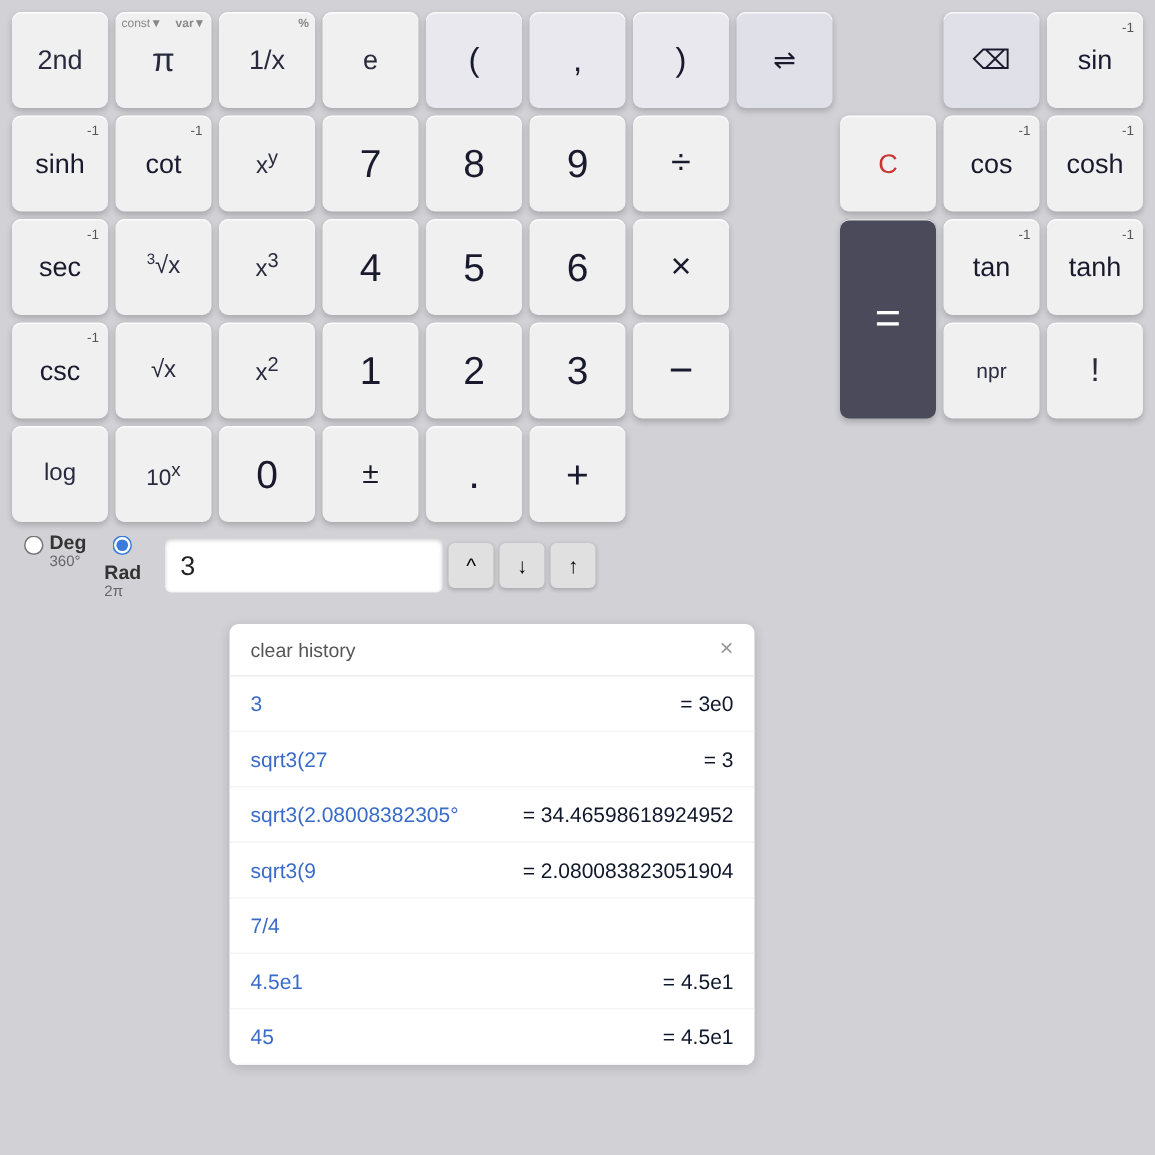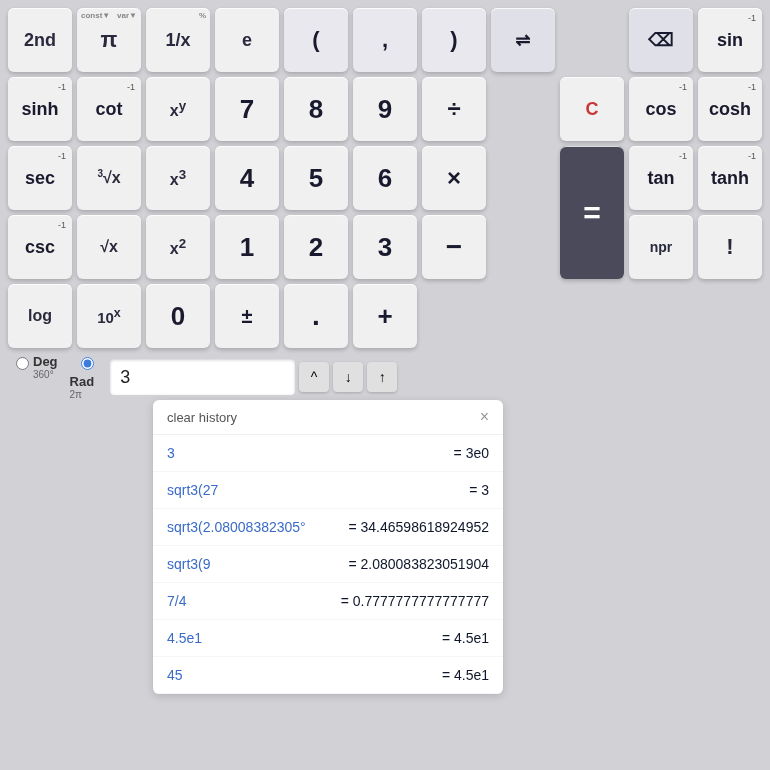--- a/index.html
+++ b/index.html
@@ -48,30 +48,30 @@
       font-size: 9px;
       position: absolute;
       top: 6px;
       right: 6px;
       color: #555;
       font-weight: 400;
     }
 
     .btn .main-label {
       font-size: 18px;
-      font-weight: 700;
+      font-weight: 400;
     }
 
     .btn .sub-text {
       font-size: 9px;
       color: #666;
       position: absolute;
       top: 5px;
       left: 4px;
-      font-weight: 700;
+      font-weight: 400;
     }
 
     .btn.operator {
       color: #1a1a2e;
     }
 
     .btn.equal-btn {
       background: #4a4a5a;
       color: white;
       font-size: 28px;
@@ -130,21 +130,21 @@
       font-size: 18px;
       width: 185px;
       color: #222;
       outline: none;
       box-shadow: inset 0 1px 3px rgba(0,0,0,0.2);
     }
 
     .mode-and-display {
       display: flex;
       align-items: center;
-      margin-bottom: 0;
+      margin-bottom: 16px;
     }
 
     .nav-btn {
       background: #e0e0e0;
       border: none;
       border-radius: 4px;
       width: 30px;
       height: 30px;
       cursor: pointer;
       font-size: 14px;
@@ -381,21 +381,21 @@
 
   <div class="mode-and-display">
     <div class="radio-group" style="padding: 0 8px; gap: 12px; display:flex; align-items:flex-start;">
       <div class="mode-option" style="display:flex;flex-direction:row;align-items:flex-start;gap:4px;">
         <input type="radio" name="angle-mode" value="deg" style="margin-top: 3px;">
         <div>
           <div style="font-size:13px;font-weight:600;color:#333;">Deg</div>
           <div style="font-size:10px;color:#666;">360°</div>
         </div>
       </div>
-      <div class="mode-option" style="display:flex;flex-direction:column;align-items:flex-end;gap:4px;">
+      <div class="mode-option" style="display:flex;flex-direction:column;align-items:center;gap:4px;">
         <input type="radio" name="angle-mode" value="rad" checked="" style="margin-top: 3px; accent-color: rgb(58, 123, 220);">
         <div>
           <div style="font-size:13px;font-weight:600;color:#333;">Rad</div>
           <div style="font-size:10px;color:#666;">2π</div>
         </div>
       </div>
     </div>
 
     <div class="display-area">
       <input type="text" class="display-input" value="3" style="">
@@ -431,21 +431,20 @@
           <div class="history-item">
       <span class="history-expr">sqrt3(2.08008382305°</span>
       <span class="history-result">= 34.46598618924952</span>
     </div>
           <div class="history-item">
       <span class="history-expr">sqrt3(9</span>
       <span class="history-result">= 2.080083823051904</span>
     </div>
           <div class="history-item">
       <span class="history-expr">7/4</span>
-      <span class="history-result">= 0.7777777777777777</span>
     </div>
           <div class="history-item">
       <span class="history-expr">4.5e1</span>
       <span class="history-result">= 4.5e1</span>
     </div>
           <div class="history-item">
       <span class="history-expr">45</span>
       <span class="history-result">= 4.5e1</span>
     </div>
         </div>

